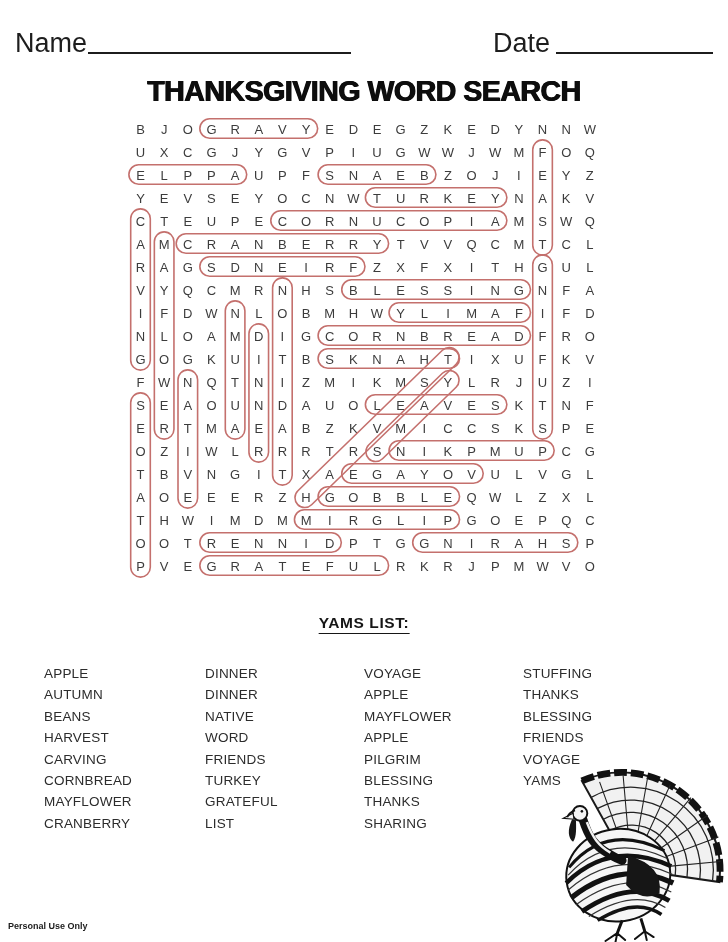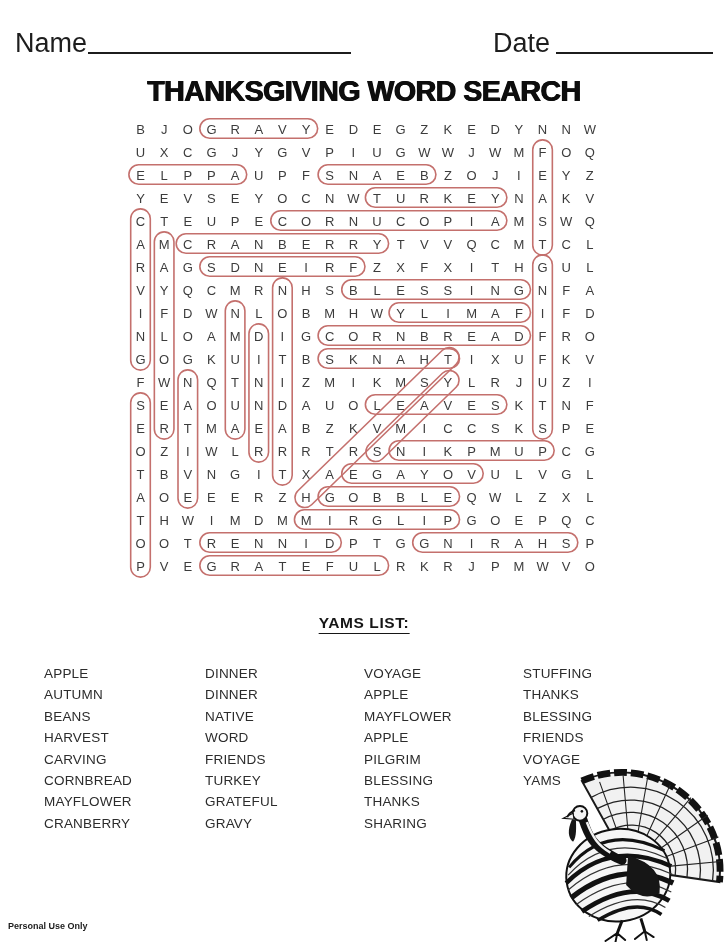--- a/index.html
+++ b/index.html
@@ -494,21 +494,21 @@
     <div class="word">CRANBERRY</div>
   </div>
 <div class="abs wl-col" style="left:205px;">
     <div class="word">DINNER</div>
     <div class="word">DINNER</div>
     <div class="word">NATIVE</div>
     <div class="word">WORD</div>
     <div class="word">FRIENDS</div>
     <div class="word">TURKEY</div>
     <div class="word">GRATEFUL</div>
-    <div class="word">GRAVY</div>
+    <div class="word">LIST</div>
   </div>
 <div class="abs wl-col" style="left:364px;">
     <div class="word">VOYAGE</div>
     <div class="word">APPLE</div>
     <div class="word">MAYFLOWER</div>
     <div class="word">APPLE</div>
     <div class="word">PILGRIM</div>
     <div class="word">BLESSING</div>
     <div class="word">THANKS</div>
     <div class="word">SHARING</div>

